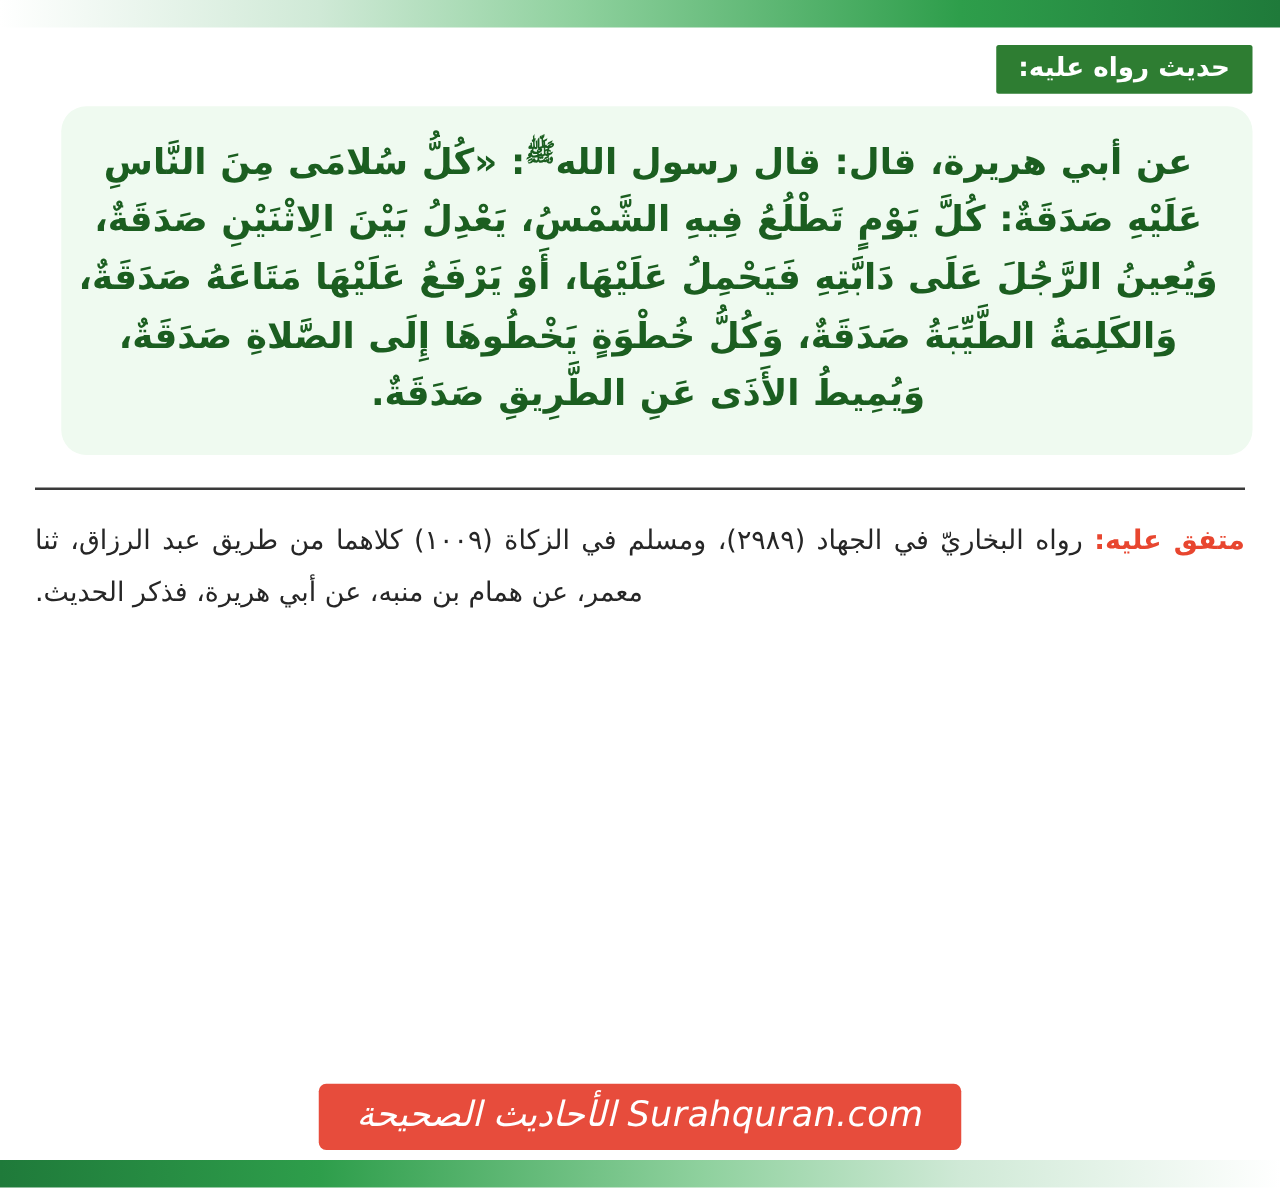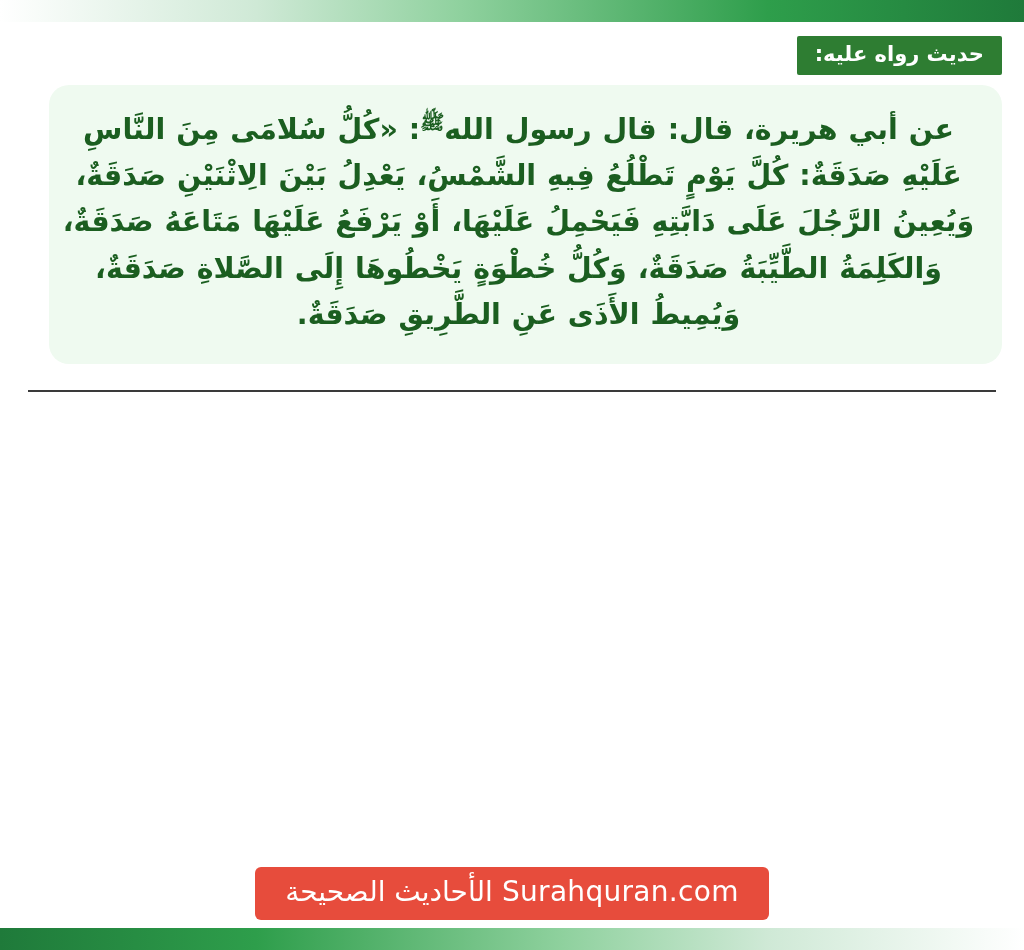--- a/index.html
+++ b/index.html
@@ -112,20 +112,21 @@
   }
   .site-badge {
     background: #e74c3c;
     color: #ffffff;
     font-size: 28px;
     padding: 9px 30px 12px 30px;
     border-radius: 6px;
     line-height: 1.15;
     white-space: nowrap;
     letter-spacing: 0.3px;
+    font-style: italic;
   }
   .site-badge .domain {
     font-family: "DejaVu Sans", "Liberation Sans", sans-serif;
     direction: ltr;
     unicode-bidi: embed;
   }
 </style>
 </head>
 <body>
 
@@ -138,20 +139,21 @@
     <div class="header-row">
       <div class="grade-label">حديث رواه عليه:</div>
     </div>
 
     <div class="hadith-box">
       <p class="hadith-text"><span>عن أبي هريرة، قال: قال رسول الله</span><span class="sallam">ﷺ</span><span>: «كُلُّ سُلامَى مِنَ النَّاسِ عَلَيْهِ صَدَقَةٌ: كُلَّ يَوْمٍ تَطْلُعُ فِيهِ الشَّمْسُ، يَعْدِلُ بَيْنَ الِاثْنَيْنِ صَدَقَةٌ، وَيُعِينُ الرَّجُلَ عَلَى دَابَّتِهِ فَيَحْمِلُ عَلَيْهَا، أَوْ يَرْفَعُ عَلَيْهَا مَتَاعَهُ صَدَقَةٌ، وَالكَلِمَةُ الطَّيِّبَةُ صَدَقَةٌ، وَكُلُّ خُطْوَةٍ يَخْطُوهَا إِلَى الصَّلاةِ صَدَقَةٌ، وَيُمِيطُ الأَذَى عَنِ الطَّرِيقِ صَدَقَةٌ.</span></p>
     </div>
 
     <hr class="divider">
 
+    <p class="takhrij"><span class="label">متفق عليه:</span> <span>رواه البخاريّ في الجهاد (٢٩٨٩)، ومسلم في الزكاة (١٠٠٩) كلاهما من طريق عبد الرزاق، ثنا معمر، عن همام بن منبه، عن أبي هريرة، فذكر الحديث.</span></p>
 
     <div class="footer-row">
       <div class="site-badge"><span class="domain">Surahquran.com</span> <span>الأحاديث الصحيحة</span></div>
     </div>
 
   </div>
 
   <div class="bottom-bar"></div>
 </div>
 

